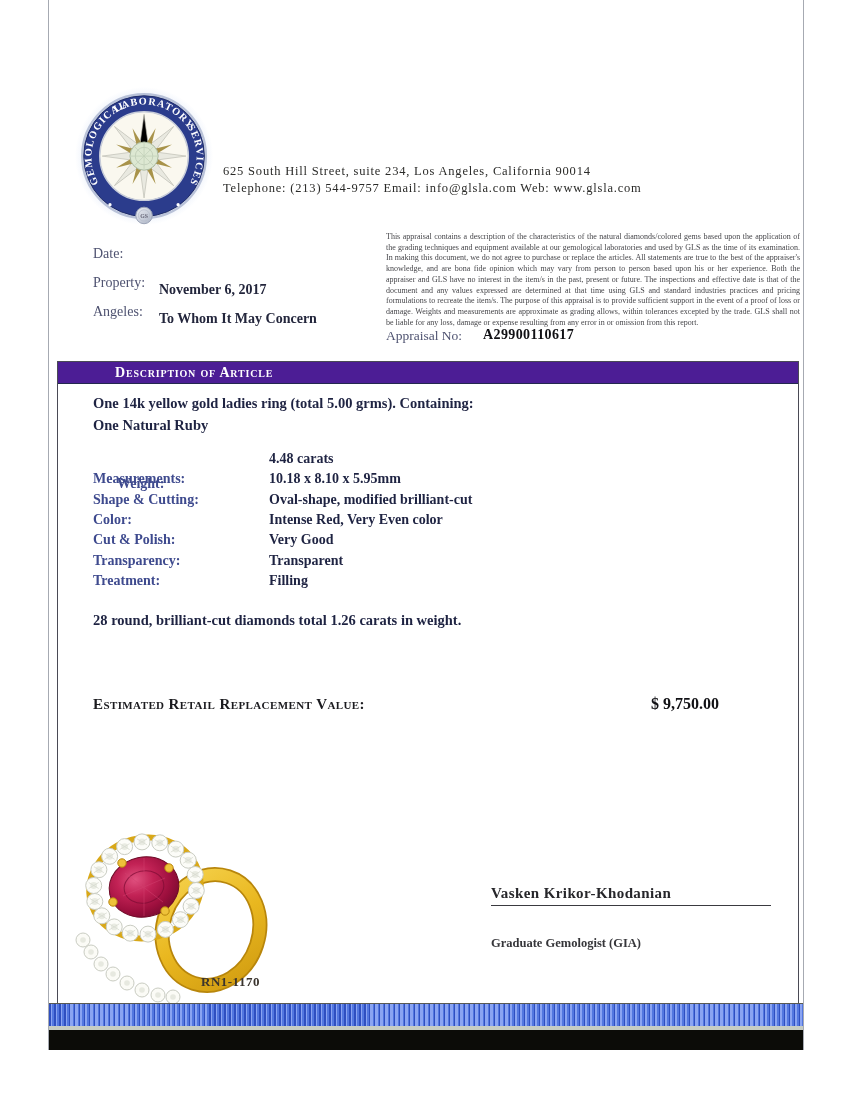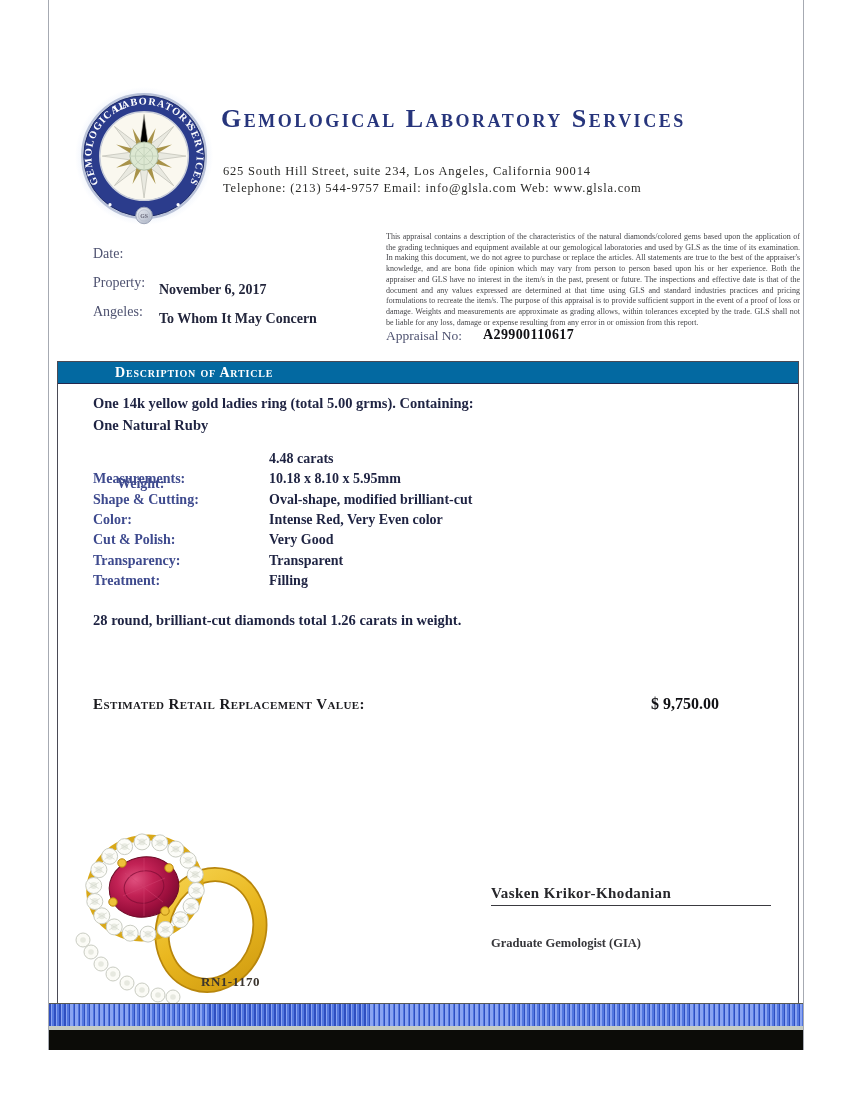--- a/index.html
+++ b/index.html
@@ -24,21 +24,21 @@
   .row-prop-label{left:44px;top:275px;}   .row-prop-value{left:110px;top:275px;}
   .row-addr-label{left:44px;top:304px;}
 
   .fineprint{left:337px;top:232px;width:414px;font-size:8px;line-height:10.7px;
              color:#46464a;text-align:justify;}
   .appr-label{left:337px;top:328px;font-size:13.5px;color:#4e5270;}
   .appr-value{left:434px;top:327px;font-size:14px;font-weight:700;color:#101014;letter-spacing:0.4px;}
 
   
   .desc-box{left:8px;top:361px;width:740px;height:643px;border:1px solid #4a4a55;background:transparent;}
-  .desc-banner{position:absolute;left:0;top:0;width:100%;height:21px;background:#0369a1;
+  .desc-banner{position:absolute;left:0;top:0;width:100%;height:21px;background:#4c1d95;
                border-bottom:1px solid #23284f;}
   .desc-banner span{position:absolute;left:57px;top:0;line-height:21px;color:#ffffff;
                font-variant:small-caps;font-weight:700;font-size:14px;letter-spacing:0.8px;}
 
   .desc-line1{left:44px;top:395px;}
   .desc-line2{left:44px;top:417px;}
   .body-bold{font-size:14.5px;font-weight:700;color:#1e2342;white-space:nowrap;}
 
   .attr-label{font-size:14px;font-weight:700;color:#3e4a8e;white-space:nowrap;}
   .attr-value{font-size:14px;font-weight:700;color:#1e2342;white-space:nowrap;}
@@ -119,21 +119,20 @@
           <text><textPath href="#arcpath" startOffset="72%">SERVICES</textPath></text>
         </g>
         <circle cx="38" cy="122" r="1.7" fill="#ffffff"></circle>
         <circle cx="108" cy="122" r="1.7" fill="#ffffff"></circle>
         <circle cx="73" cy="133" r="8.5" fill="url(#silver)" stroke="#98a0b4" stroke-width="1"></circle>
         <circle cx="73" cy="133" r="5.8" fill="none" stroke="#b7bdcb" stroke-width="0.8"></circle>
         <text x="73" y="135.5" text-anchor="middle" font-size="6" font-weight="700" fill="#667">GS</text>
       </svg>
     </div>
 
-    <div class="abs org-name">Gemological Laboratory Services</div>
     <div class="abs addr-line">625 South Hill Street, suite 234, Los Angeles, California 90014</div>
     <div class="abs contact-line">Telephone: (213) 544-9757  Email: info@glsla.com  Web: www.glsla.com</div>
 
     <div class="abs meta-label row-date-label">Date:</div>
     <div class="abs meta-value row-date-value">November 6, 2017</div>
     <div class="abs meta-label row-prop-label">Property:</div>
     <div class="abs meta-value row-prop-value">To Whom It May Concern</div>
     <div class="abs meta-label row-addr-label">Angeles:</div>
 
     <div class="abs fineprint">This appraisal contains a description of the characteristics of the natural diamonds/colored gems based upon the application of the grading techniques and equipment available at our gemological laboratories and used by GLS as the time of its examination. In making this document, we do not agree to purchase or replace the articles. All statements are true to the best of the appraiser's knowledge, and are bona fide opinion which may vary from person to person based upon his or her experience. Both the appraiser and GLS have no interest in the item/s in the past, present or future. The inspections and effective date is that of the document and any values expressed are determined at that time using GLS and standard industries practices and pricing formulations to recreate the item/s. The purpose of this appraisal is to provide sufficient support in the event of a proof of loss or damage. Weights and measurements are approximate as grading allows, within tolerances excepted by the trade. GLS shall not be liable for any loss, damage or expense resulting from any error in or omission from this report.</div>

